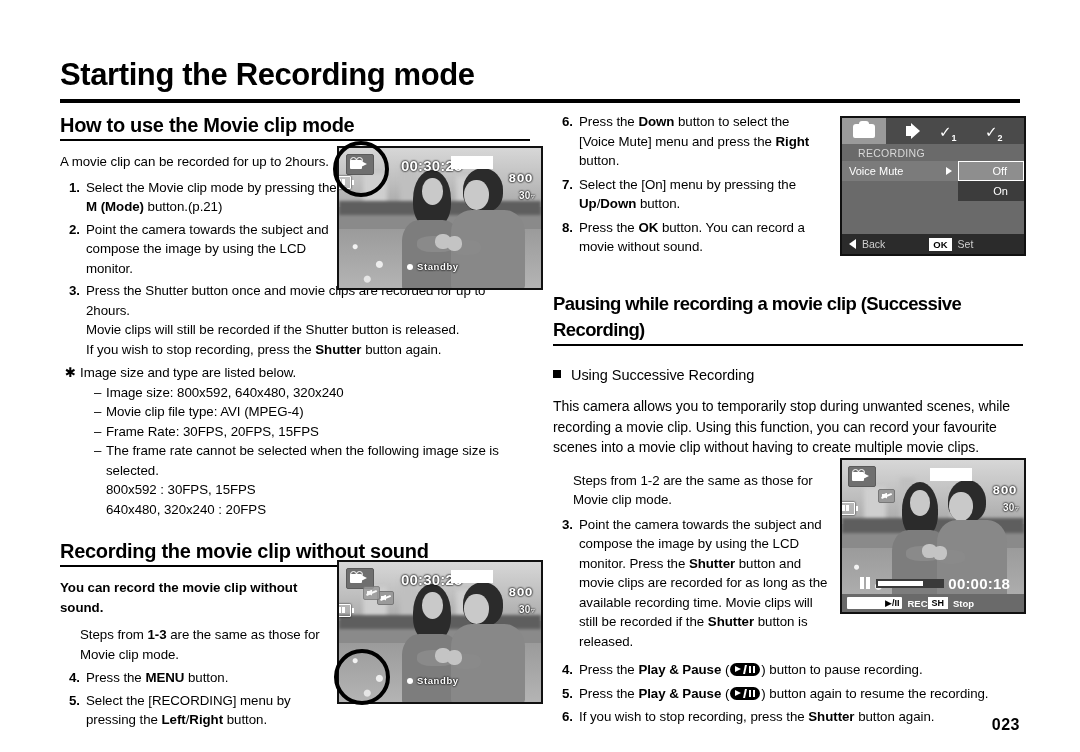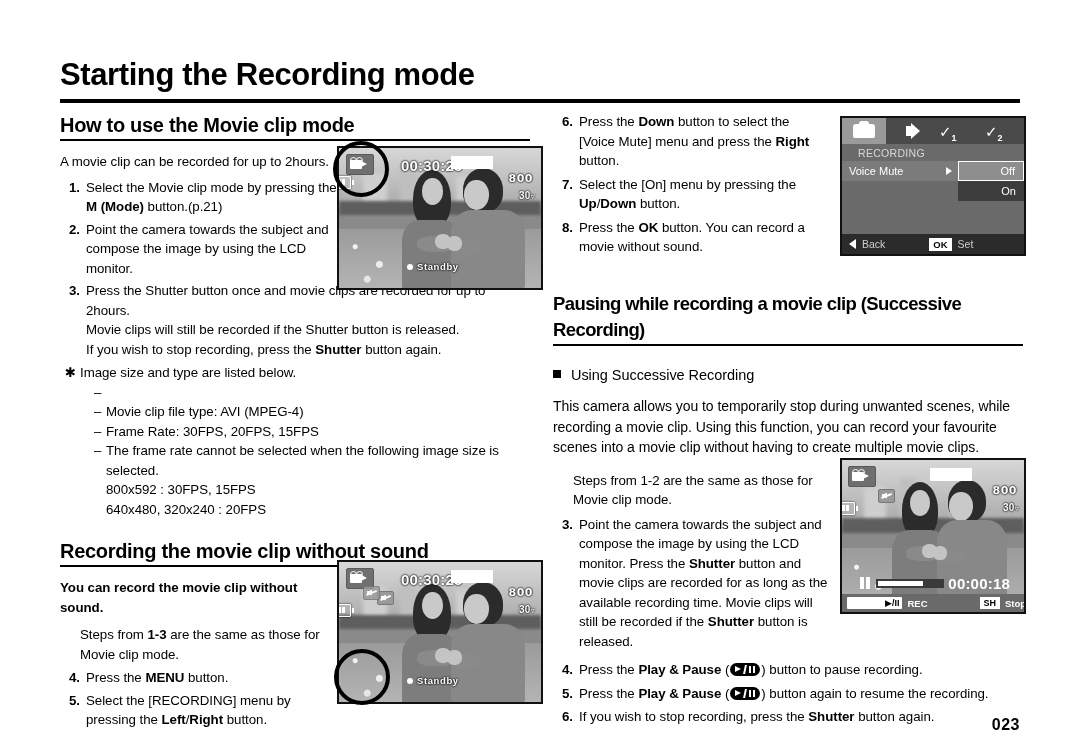--- a/index.html
+++ b/index.html
@@ -173,21 +173,21 @@
     background:#fff;border-radius:3px 3px 0 0;}
   .spk-ico{width:0;height:0;position:relative;}
   .spk-ico .bx{position:absolute;left:0;top:-5px;width:7px;height:10px;background:#fff;}
   .spk-ico .tri{position:absolute;left:5px;top:-8px;width:0;height:0;
     border-top:8px solid transparent;border-bottom:8px solid transparent;border-left:9px solid #fff;}
   .wrench{position:relative;width:20px;height:16px;color:#fff;font-weight:bold;font-size:15px;}
   .menu-hdr{color:#d8d8d8;font-size:10.5px;padding:3px 0 2px 16px;letter-spacing:0.3px;}
   .menu-row{height:20px;display:flex;align-items:center;background:#7b7b7b;}
   .menu-row .lbl{color:#fff;font-size:11px;padding-left:7px;flex:1 1 auto;}
   .menu-opt{height:20px;display:flex;align-items:center;justify-content:flex-end;
-    padding-right:8px;color:#fff;font-size:11px;}
+    padding-right:16px;color:#fff;font-size:11px;}
   .menu-opt.sel{background:#8e8e8e;border:1.5px solid #fff;box-sizing:border-box;}
   .menu-opt.unsel{background:#3c3c3c;}
   .menu-foot{position:absolute;left:0;right:0;bottom:0;height:20px;background:#2b2b2b;
     display:flex;align-items:center;color:#cfcfcf;font-size:10.5px;}
   .ltri{width:0;height:0;border-top:5px solid transparent;border-bottom:5px solid transparent;
     border-right:7px solid #fff;}
   .okbadge{background:#fff;color:#000;font-size:9.5px;font-weight:bold;padding:1px 4px;line-height:11px;}
 
   .pagenum{position:absolute;right:60px;bottom:18px;font-size:16px;font-weight:bold;
     letter-spacing:0.5px;}
@@ -223,20 +223,21 @@
         <span class="ntxt">Press the Shutter button once and movie clips are recorded for up to 2hours.<br>Movie clips will still be recorded if the Shutter button is released.<br>If you wish to stop recording, press the <span class="b">Shutter</span> button again.</span>
       </div>
 
       <div class="nrow" style="width:470px;margin-top:4px;">
         <span class="nsym">✱</span>
         <span class="ntxt">
           <span>Image size and type are listed below.</span>
           <div style="margin-left:14px;">
             <div class="dashrow">
                 <span class="dash">–</span>
+                <span>Image size: 800x592, 640x480, 320x240</span>
               </div>
             <div class="dashrow">
                 <span class="dash">–</span>
                 <span>Movie clip file type: AVI (MPEG-4)</span>
               </div>
             <div class="dashrow">
                 <span class="dash">–</span>
                 <span>Frame Rate: 30FPS, 20FPS, 15FPS</span>
               </div>
             <div class="dashrow">
@@ -468,21 +469,21 @@
         </span>
       <span style="flex:1 1 auto;height:9px;background:#3a3a3a;position:relative;display:flex;align-items:center;">
         <span style="display:block;height:5px;background:#fff;width:66%;margin-left:2px;"></span>
       </span>
       <span class="timecode" style="text-shadow:none;">00:00:18</span>
     </div>
 
     <div class="ctrlbar">
       <span class="playpause-sm" style="margin-left:5px;padding-left:38px;">▶/II</span>
       <span class="ctrl-label" style="margin-left:5px;">REC</span>
-      <span class="shbadge" style="margin-left:52px;">SH</span>
+      <span class="shbadge" style="">SH</span>
       <span class="ctrl-label" style="margin-left:5px;">Stop</span>
     </div>
   </div>
 
   <div class="menu-shot" style="left:840px;top:116px;width:182px;height:136px;">
     <div class="menu-tabs">
       <span class="tab active" style="width:44px;">
           <span class="cam-ico"></span>
         </span>
       <span class="tab" style="width:40px;">

